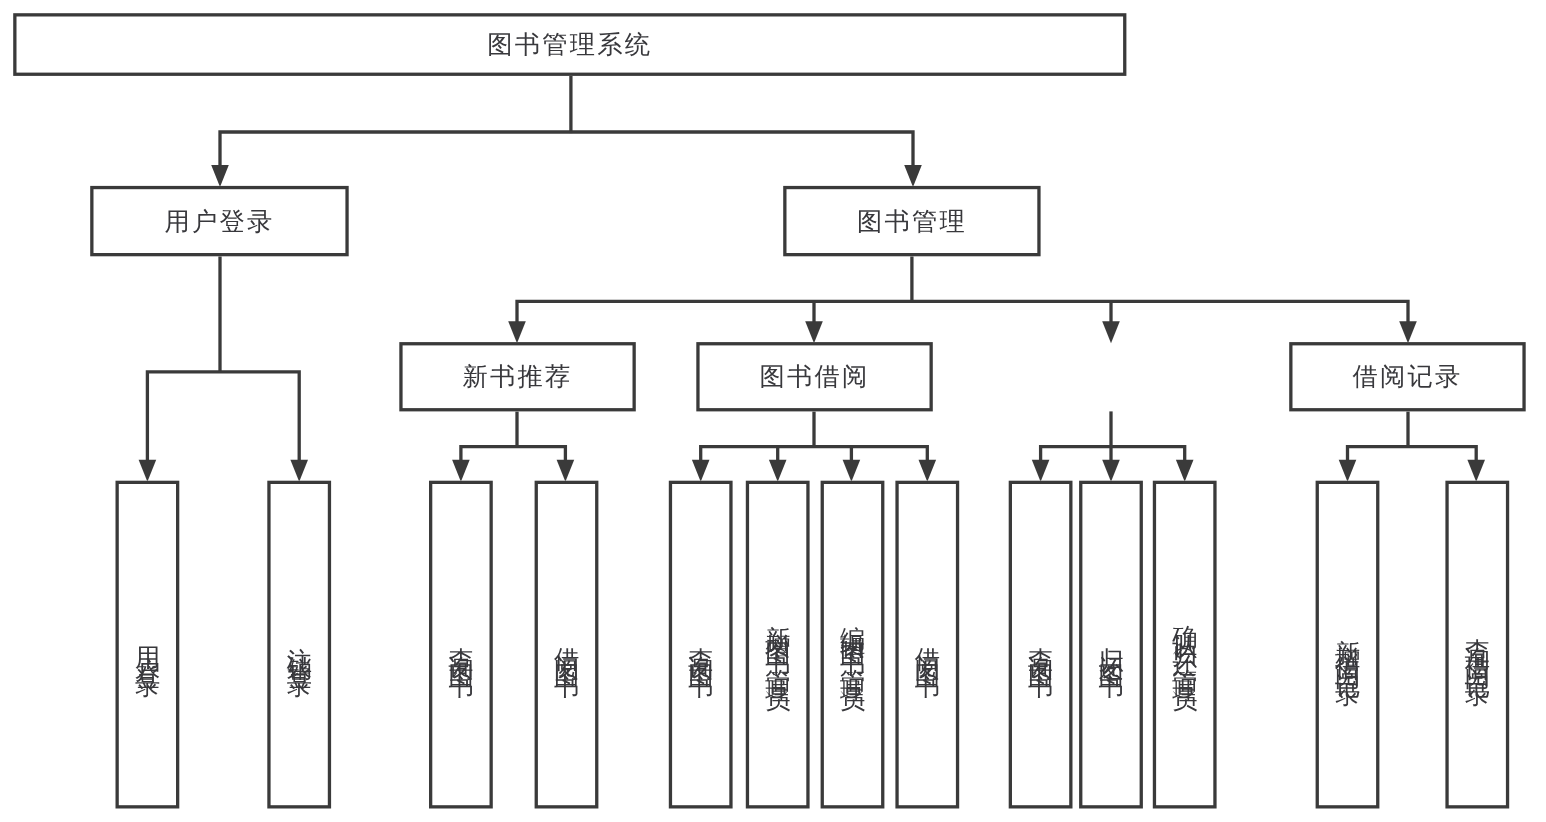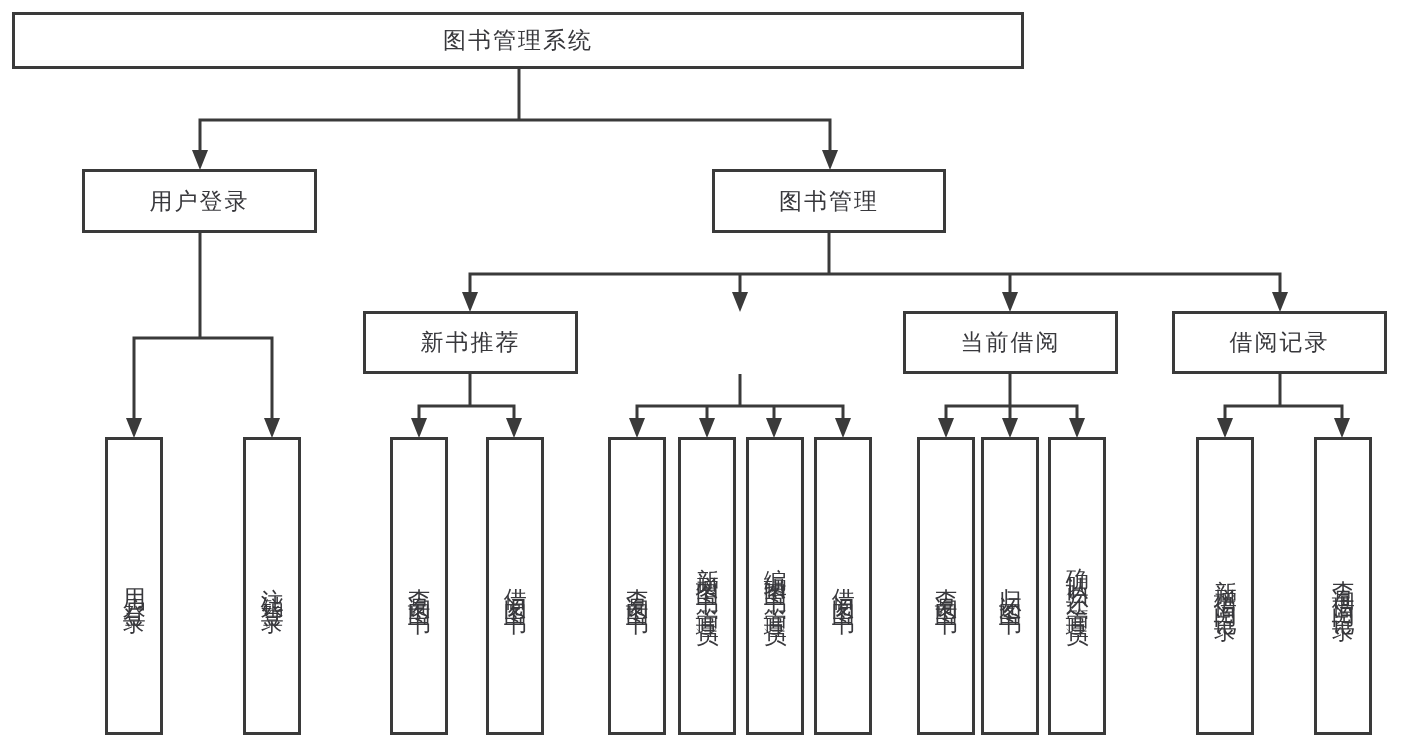--- a/index.html
+++ b/index.html
@@ -116,22 +116,22 @@
   <div class="box" style="left:82px;top:169px;width:235px;height:64px">
     <span>用户登录</span>
   </div>
   <div class="box" style="left:712px;top:169px;width:234px;height:64px">
     <span>图书管理</span>
   </div>
 
   <div class="box" style="left:363px;top:311px;width:215px;height:63px">
     <span>新书推荐</span>
   </div>
-  <div class="box" style="left:903px;top:311px;width:215px;height:63px">
-    <span>当前借阅</span>
+  <div class="box" style="left:633px;top:311px;width:215px;height:63px">
+    <span>图书借阅</span>
   </div>
   <div class="box" style="left:1172px;top:311px;width:215px;height:63px">
     <span>借阅记录</span>
   </div>
 
   <div class="box leaf" style="left:105px;top:437px;width:58px;height:298px">
     <span>用户登录</span>
   </div>
   <div class="box leaf" style="left:243px;top:437px;width:58px;height:298px">
     <span>注销登录</span>

